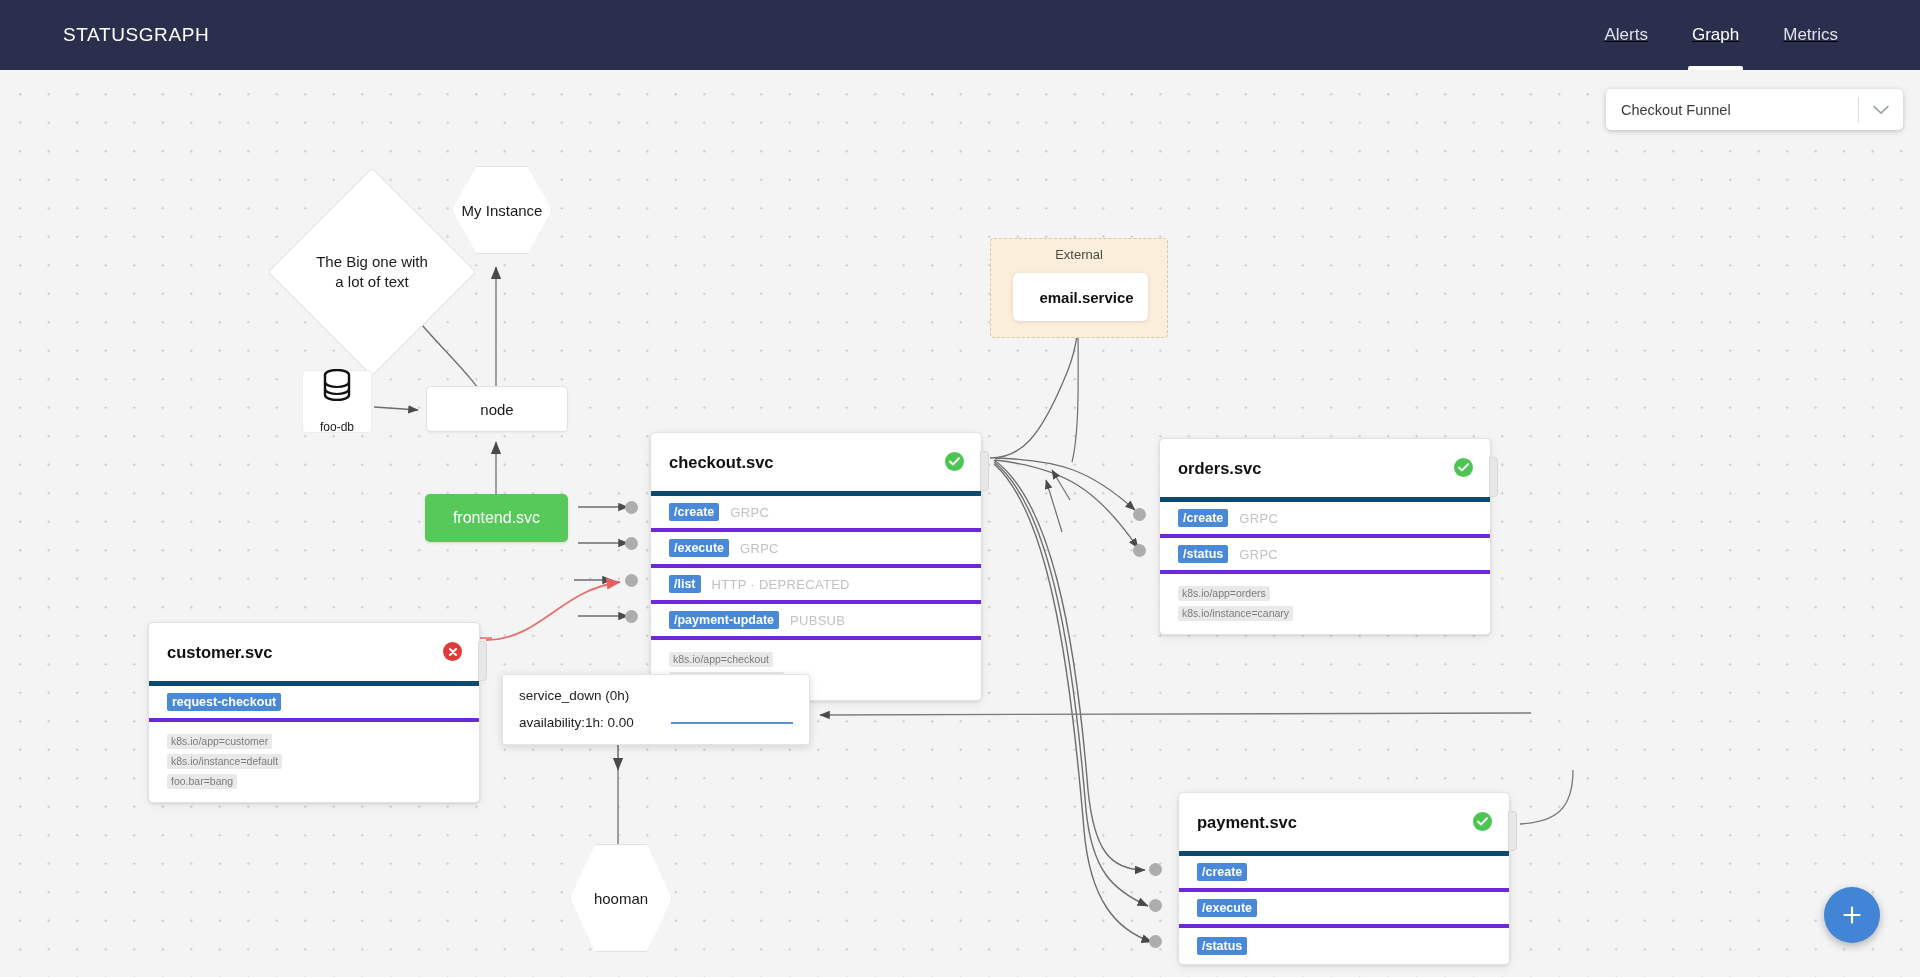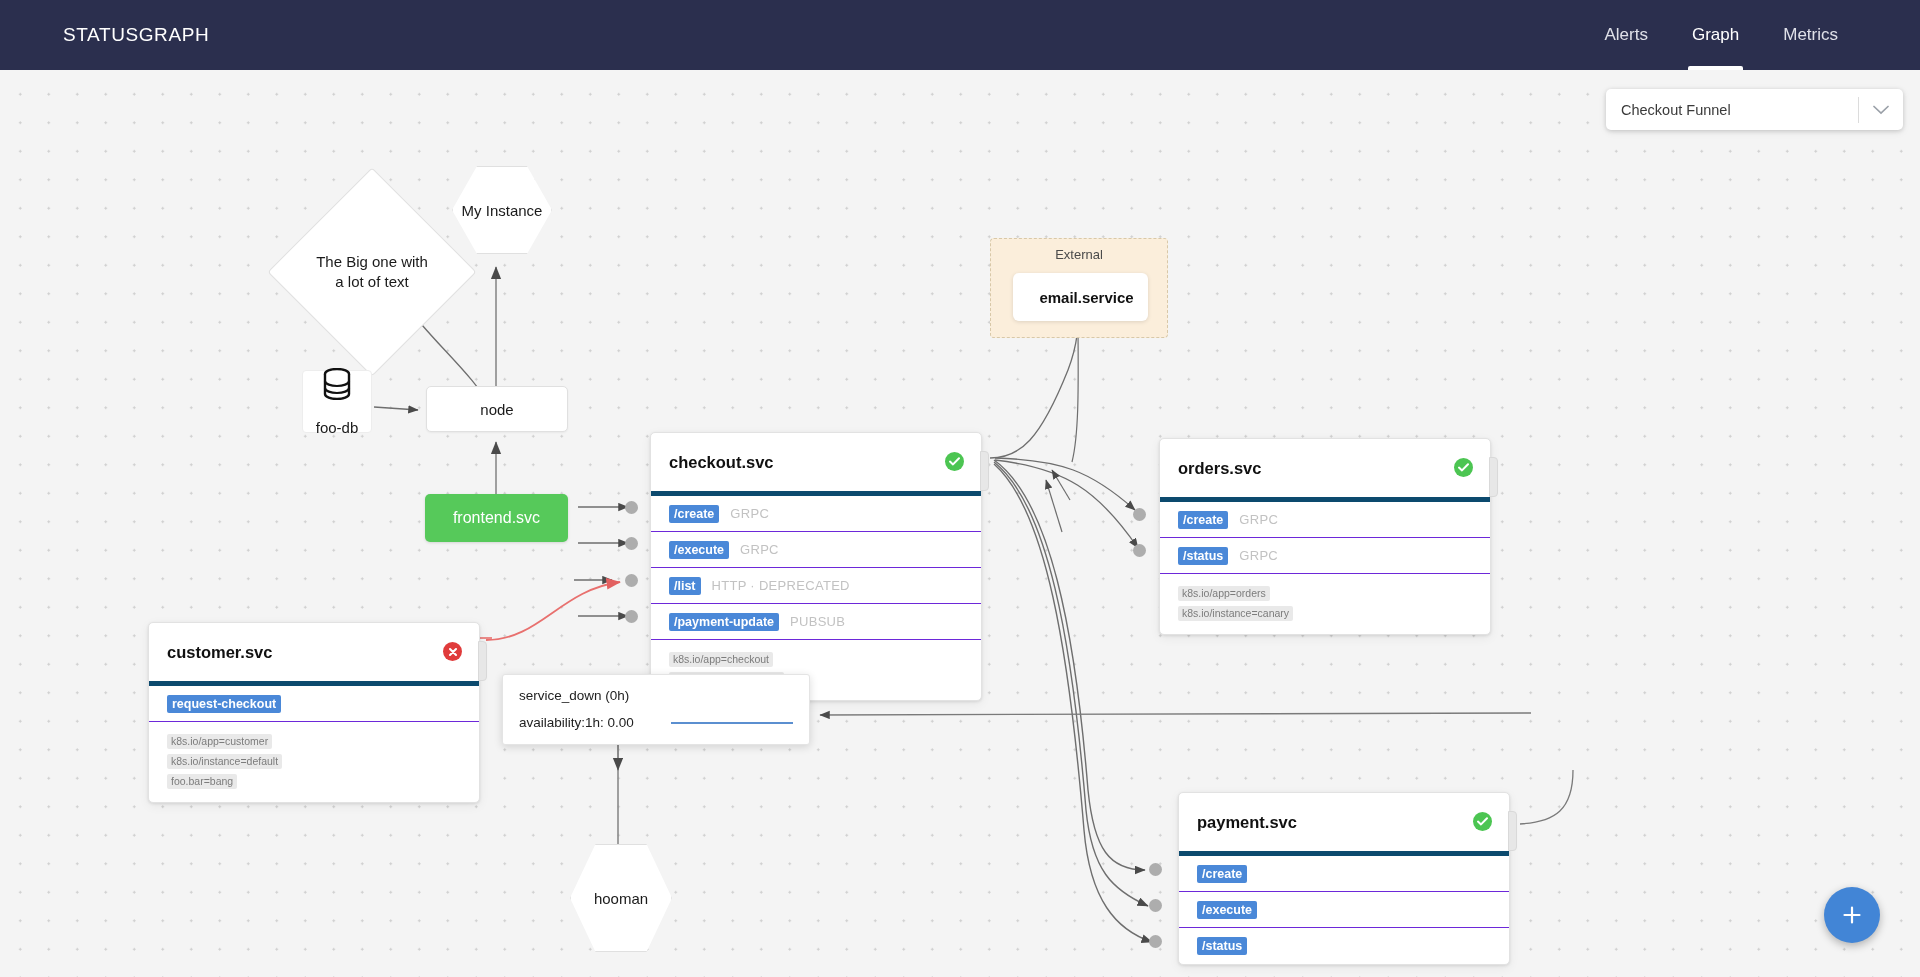--- a/index.html
+++ b/index.html
@@ -19,21 +19,21 @@
     z-index: 60;
   }
   #brand {
     position: absolute; left: 63px; top: 50%;
     transform: translateY(-50%);
     color: #ffffff; font-size: 19px; letter-spacing: 0.6px;
     font-weight: 400;
   }
   #navtabs {
     position: absolute; right: 60px; top: 0;
-    height: 70px; display: flex; align-items: flex-end;
+    height: 70px; display: flex; align-items: flex-end; text-decoration: underline;
   }
   .navtab {
     position: relative;
     display: flex; align-items: center; justify-content: center;
     padding: 0 22px;
     color: #dfe0e8; font-size: 17px;
     cursor: pointer;
     height: 70px;
   }
   .navtab.active { color: #ffffff; }
@@ -99,21 +99,21 @@
     display: flex; align-items: center; justify-content: center;
   }
   .status-dot.ok { background: #4cc552; }
   .status-dot.err { background: #e03b3b; }
   .status-dot svg { display:block; }
 
   .ep-row {
     display: flex; align-items: center;
     height: 36px;
     padding: 0 18px;
-    border-bottom: 1px solid #6d28d9;
+    border-bottom: 4px solid #6d28d9;
     position: relative;
   }
   .ep-name {
     background: #4a88d8; color: #ffffff;
     font-size: 12.5px; font-weight: bold;
     padding: 2px 5px; border-radius: 2px;
     white-space: nowrap;
   }
   .ep-proto {
     margin-left: 11px;
@@ -186,21 +186,21 @@
     box-shadow: 0 1px 3px rgba(0,0,0,0.13);
   }
   .db-node {
     position: absolute;
     background: #ffffff; border: 1px solid #ededed;
     border-radius: 4px;
     display: flex; flex-direction: column;
     align-items: center; justify-content: center;
     z-index: 18;
   }
-  .db-node .db-label { font-size: 15px; color: #1a1a1a; margin-top: 15px; }
+  .db-node .db-label { font-size: 12px; color: #1a1a1a; margin-top: 15px; }
 
   
   #external-group {
     position: absolute;
     border: 1.5px dashed #d8c8a8;
     background: #fbeedb;
     border-radius: 4px;
     z-index: 10;
   }
   #external-group .grp-title {

